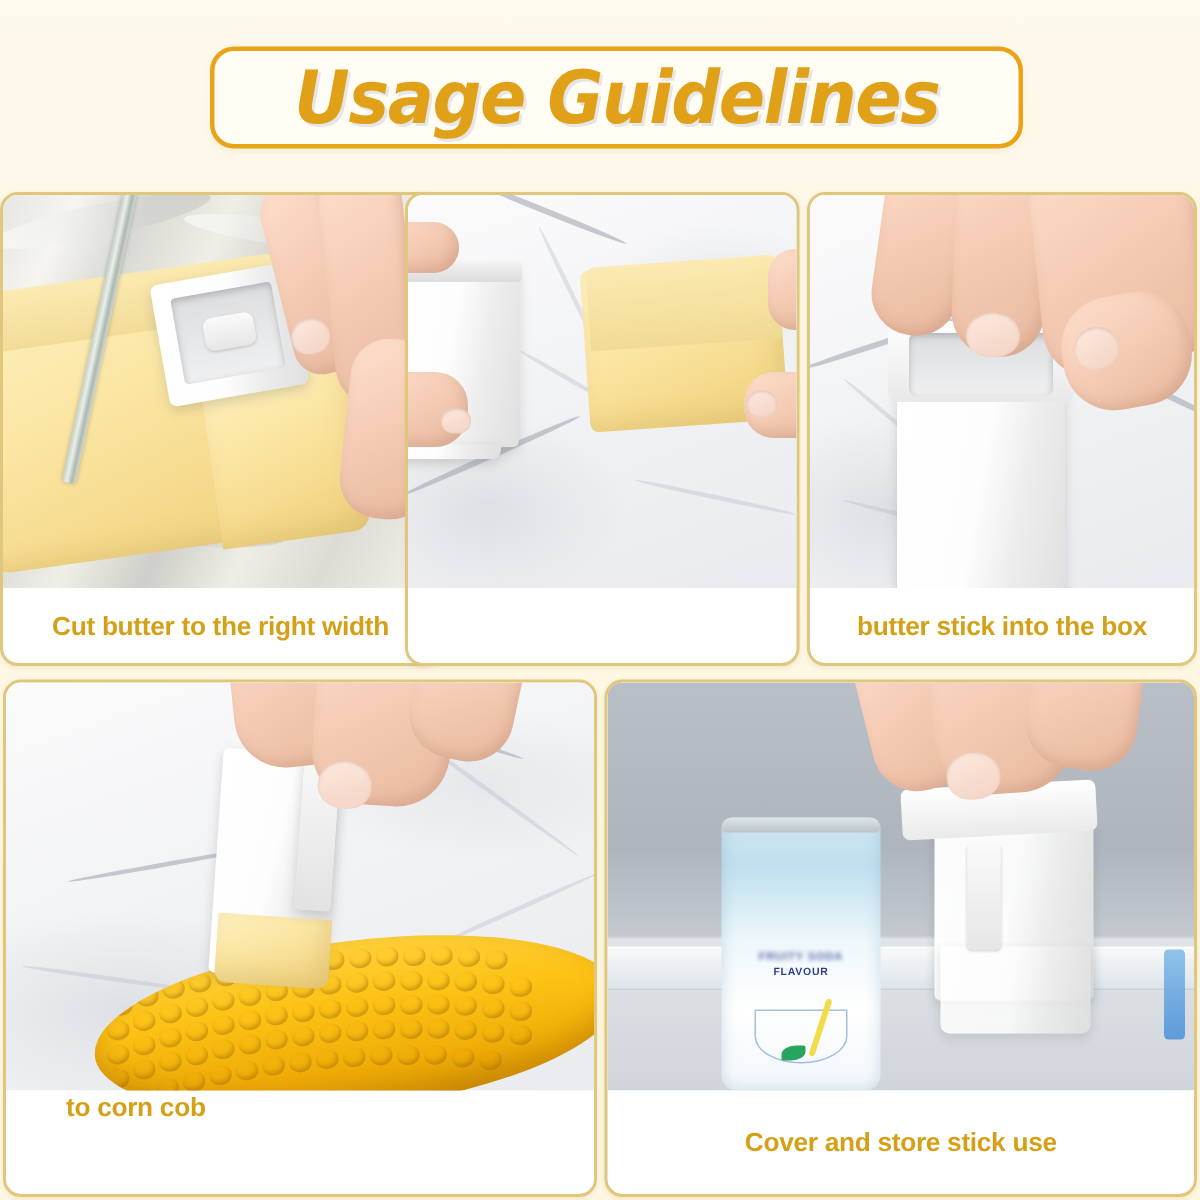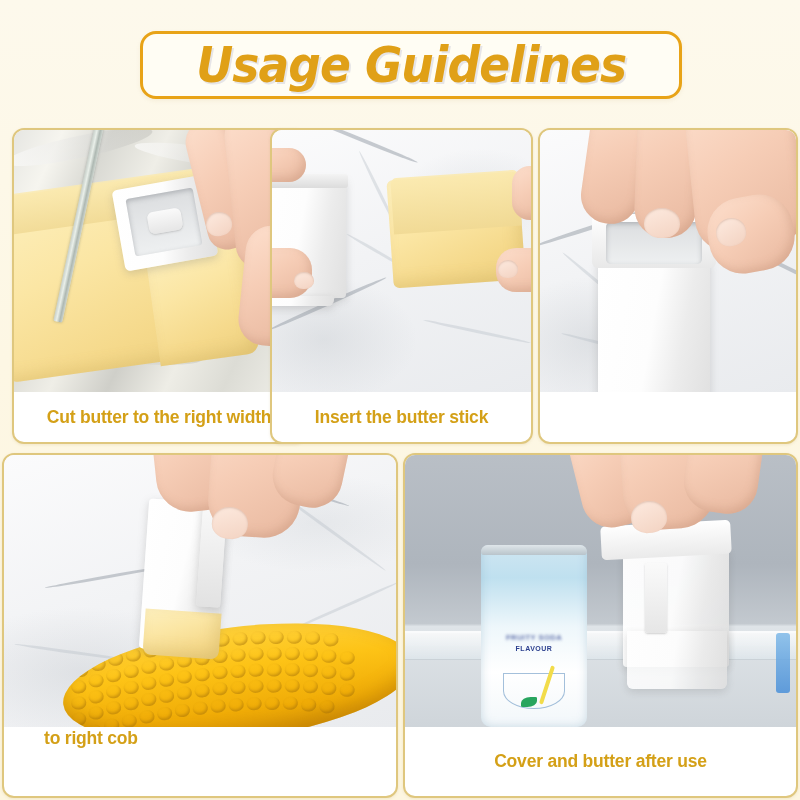--- a/index.html
+++ b/index.html
@@ -42,21 +42,21 @@
   .caption{
     display:flex;align-items:center;
     box-sizing:border-box;width:100%;
     color:#d4a017;font-size:17.5px;font-weight:bold;
     line-height:21px;letter-spacing:-.2px;
   }
   .caption.center{justify-content:center;text-align:center;}
   .caption.left{justify-content:flex-start;text-align:left;padding-left:40px;}
 
   
-  #card1{left:12px;  top:128px;width:294px;height:316px;}
+  #card1{left:0;  top:128px;width:294px;height:316px;}
   #card2{left:270px;top:128px;width:263px;height:316px;}
   #card3{left:538px;top:128px;width:260px;height:316px;}
   .r1 .photo{height:262px;}
   .r1 .caption{height:50px;}
 
   
   #card4{left:2px;  top:453px;width:396px;height:345px;}
   #card5{left:403px;top:453px;width:395px;height:345px;}
   .r2 .photo{height:272px;}
   .r2 .caption{height:69px;}
@@ -238,21 +238,20 @@
           <div class="finger" style="left:-30px;top:118px;width:70px;height:50px;border-radius:22px;"></div>
           <div class="nail" style="left:22px;top:142px;width:20px;height:17px;"></div>
         </div>
         <div class="hand">
           <div class="finger" style="left:224px;top:118px;width:60px;height:44px;border-radius:20px;"></div>
           <div class="nail" style="left:226px;top:130px;width:20px;height:18px;"></div>
           <div class="finger" style="left:240px;top:36px;width:40px;height:54px;border-radius:18px;"></div>
         </div>
       </div>
     </div>
-    <div class="caption center">Insert the butter stick</div>
   </div>
 
   <div class="card r1" id="card3">
     <div class="photo">
       <div class="scene">
         <div class="marble"></div>
         <div class="vein" style="left:-10px;top:96px;width:120px;height:4px;transform:rotate(-18deg);"></div>
         <div class="vein v2" style="left:12px;top:150px;width:90px;height:3px;transform:rotate(40deg);"></div>
         <div class="vein" style="left:180px;top:130px;width:110px;height:4px;transform:rotate(26deg);"></div>
         <div class="vein v2" style="left:196px;top:46px;width:80px;height:3px;transform:rotate(-20deg);"></div>
@@ -266,20 +265,21 @@
           <div class="finger" style="left:46px;top:-34px;width:58px;height:128px;border-radius:28px;transform:rotate(8deg);"></div>
           <div class="finger" style="left:96px;top:-44px;width:62px;height:152px;border-radius:30px;transform:rotate(2deg);"></div>
           <div class="nail" style="left:104px;top:78px;width:36px;height:30px;"></div>
           <div class="finger" style="left:150px;top:-40px;width:110px;height:160px;border-radius:40px 30px 38px 34px;transform:rotate(-6deg);"></div>
           <div class="finger" style="left:168px;top:66px;width:86px;height:76px;border-radius:34px;transform:rotate(-10deg);"></div>
           <div class="nail" style="left:176px;top:88px;width:30px;height:28px;transform:rotate(-14deg);"></div>
         </div>
       </div>
     </div>
     <div class="caption center" style="flex-direction:column;line-height:20px;">
+      <span>butter stick into the box</span>
     </div>
   </div>
 
   <div class="card r2" id="card4">
     <div class="photo">
       <div class="scene">
         <div class="marble"></div>
         <div class="vein" style="left:150px;top:18px;width:200px;height:4px;transform:rotate(18deg);"></div>
         <div class="vein v2" style="left:246px;top:70px;width:150px;height:3px;transform:rotate(36deg);"></div>
         <div class="vein" style="left:40px;top:120px;width:130px;height:3px;transform:rotate(-10deg);"></div>
@@ -372,21 +372,21 @@
 
         <div class="hand">
           <div class="finger" style="left:150px;top:-52px;width:82px;height:108px;border-radius:34px;transform:rotate(-6deg);"></div>
           <div class="finger" style="left:206px;top:-46px;width:92px;height:128px;border-radius:36px;transform:rotate(4deg);"></div>
           <div class="nail" style="left:208px;top:52px;width:36px;height:32px;transform:rotate(6deg);"></div>
           <div class="finger" style="left:272px;top:-40px;width:70px;height:92px;border-radius:30px;transform:rotate(12deg);"></div>
         </div>
       </div>
     </div>
     <div class="caption left" style="flex-direction:column;align-items:flex-start;line-height:22px;">
-      <span>to right cob</span>
+      <span>to corn cob</span>
     </div>
   </div>
 
   <div class="card r2" id="card5">
     <div class="photo">
       <div class="scene">
         <div class="fridge"></div>
         <div class="shelf" style="top:176px;"></div>
 
         <div class="can" style="left:76px;top:90px;width:106px;height:182px;">
@@ -406,16 +406,16 @@
         <div style="position:absolute;right:6px;top:178px;width:14px;height:60px;background:linear-gradient(180deg,#7fb9e8,#4a90d9);border-radius:3px;opacity:.85;"></div>
 
         <div class="hand">
           <div class="finger" style="left:170px;top:-40px;width:70px;height:112px;border-radius:30px;transform:rotate(-14deg);"></div>
           <div class="finger" style="left:216px;top:-52px;width:92px;height:126px;border-radius:36px;transform:rotate(-4deg);"></div>
           <div class="nail" style="left:226px;top:46px;width:36px;height:32px;transform:rotate(-6deg);"></div>
           <div class="finger" style="left:282px;top:-46px;width:74px;height:104px;border-radius:30px;transform:rotate(8deg);"></div>
         </div>
       </div>
     </div>
-    <div class="caption center">Cover and butter after use</div>
+    <div class="caption center">Cover and store stick use</div>
   </div>
 
 </div>
 
 </body></html>

